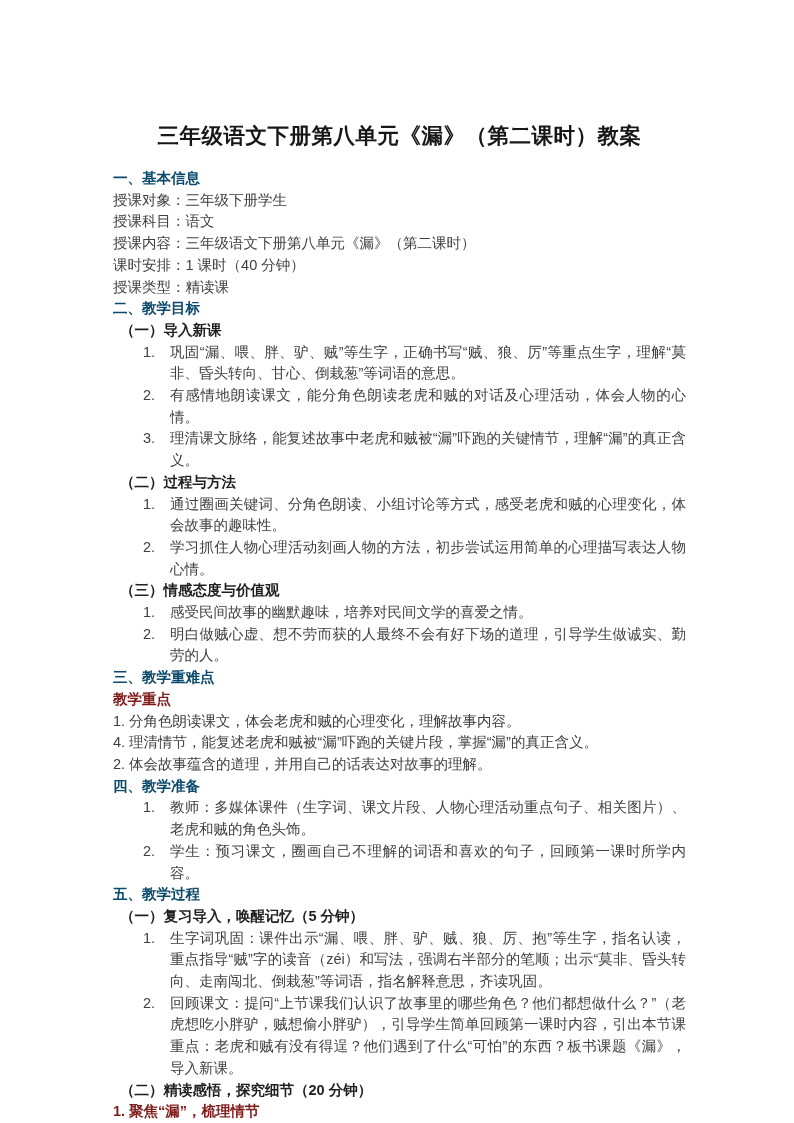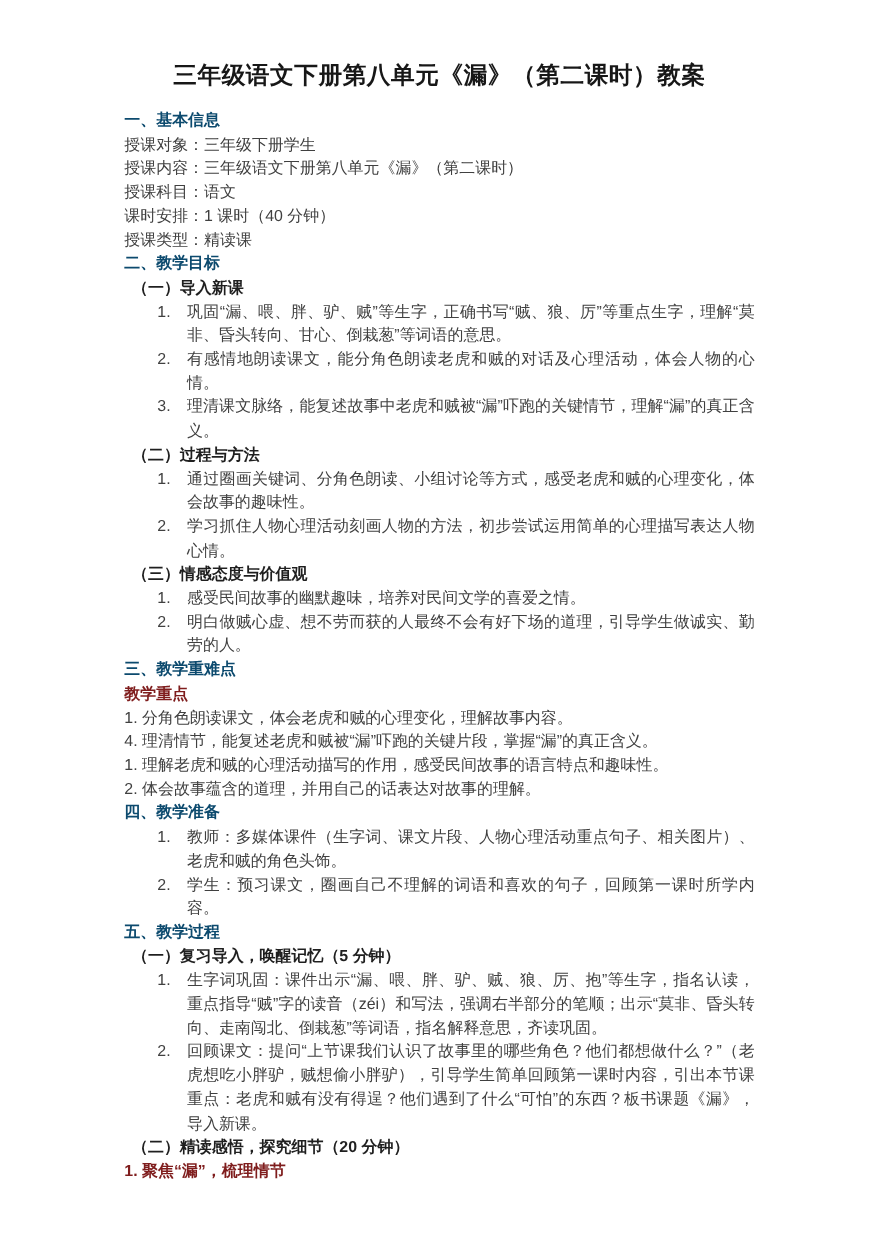--- a/index.html
+++ b/index.html
@@ -3,21 +3,21 @@
 <meta charset="utf-8">
 <style>
   * { box-sizing: border-box; margin: 0; padding: 0; }
   html, body {
     width: 794px; height: 1123px;
     background: #ffffff;
     font-family: "Liberation Sans", sans-serif;
   }
   .page {
     width: 792px; height: 1123px;
-    padding: 52px 106px 0 113px;
+    padding: 120px 106px 0 113px;
     color: #404040;
     font-size: 14.5px;
     line-height: 21.7px;
     overflow: hidden;
   }
   .doc-title {
     font-size: 21.5px;
     line-height: 32px;
     font-weight: bold;
     color: #171717;
@@ -52,22 +52,22 @@
 </style>
 </head>
 <body>
 
 <div class="page">
 
   <div class="doc-title">三年级语文下册第八单元《漏》（第二课时）教案</div>
 
   <div class="h2">一、基本信息</div>
   <div class="info">授课对象：三年级下册学生</div>
+  <div class="info">授课科目：语文</div>
   <div class="info">授课内容：三年级语文下册第八单元《漏》（第二课时）</div>
-  <div class="info">授课科目：语文</div>
   <div class="info">课时安排：1 课时（40 分钟）</div>
   <div class="info">授课类型：精读课</div>
 
   <div class="h2">二、教学目标</div>
 
   <div class="sub">（一）导入新课</div>
   <div class="oli">
     <span class="num">1.</span>
     <span>巩固“漏、喂、胖、驴、贼”等生字，正确书写“贼、狼、厉”等重点生字，理解“莫非、昏头转向、甘心、倒栽葱”等词语的意思。</span>
   </div>
@@ -97,21 +97,20 @@
   </div>
   <div class="oli">
     <span class="num">2.</span>
     <span>明白做贼心虚、想不劳而获的人最终不会有好下场的道理，引导学生做诚实、勤劳的人。</span>
   </div>
 
   <div class="h2">三、教学重难点</div>
   <div class="bold-line">教学重点</div>
   <div class="pli">1. 分角色朗读课文，体会老虎和贼的心理变化，理解故事内容。</div>
   <div class="pli">4. 理清情节，能复述老虎和贼被“漏”吓跑的关键片段，掌握“漏”的真正含义。</div>
-  <div class="pli">1. 理解老虎和贼的心理活动描写的作用，感受民间故事的语言特点和趣味性。</div>
   <div class="pli">2. 体会故事蕴含的道理，并用自己的话表达对故事的理解。</div>
 
   <div class="h2">四、教学准备</div>
   <div class="oli">
     <span class="num">1.</span>
     <span>教师：多媒体课件（生字词、课文片段、人物心理活动重点句子、相关图片）、老虎和贼的角色头饰。</span>
   </div>
   <div class="oli">
     <span class="num">2.</span>
     <span>学生：预习课文，圈画自己不理解的词语和喜欢的句子，回顾第一课时所学内容。</span>

